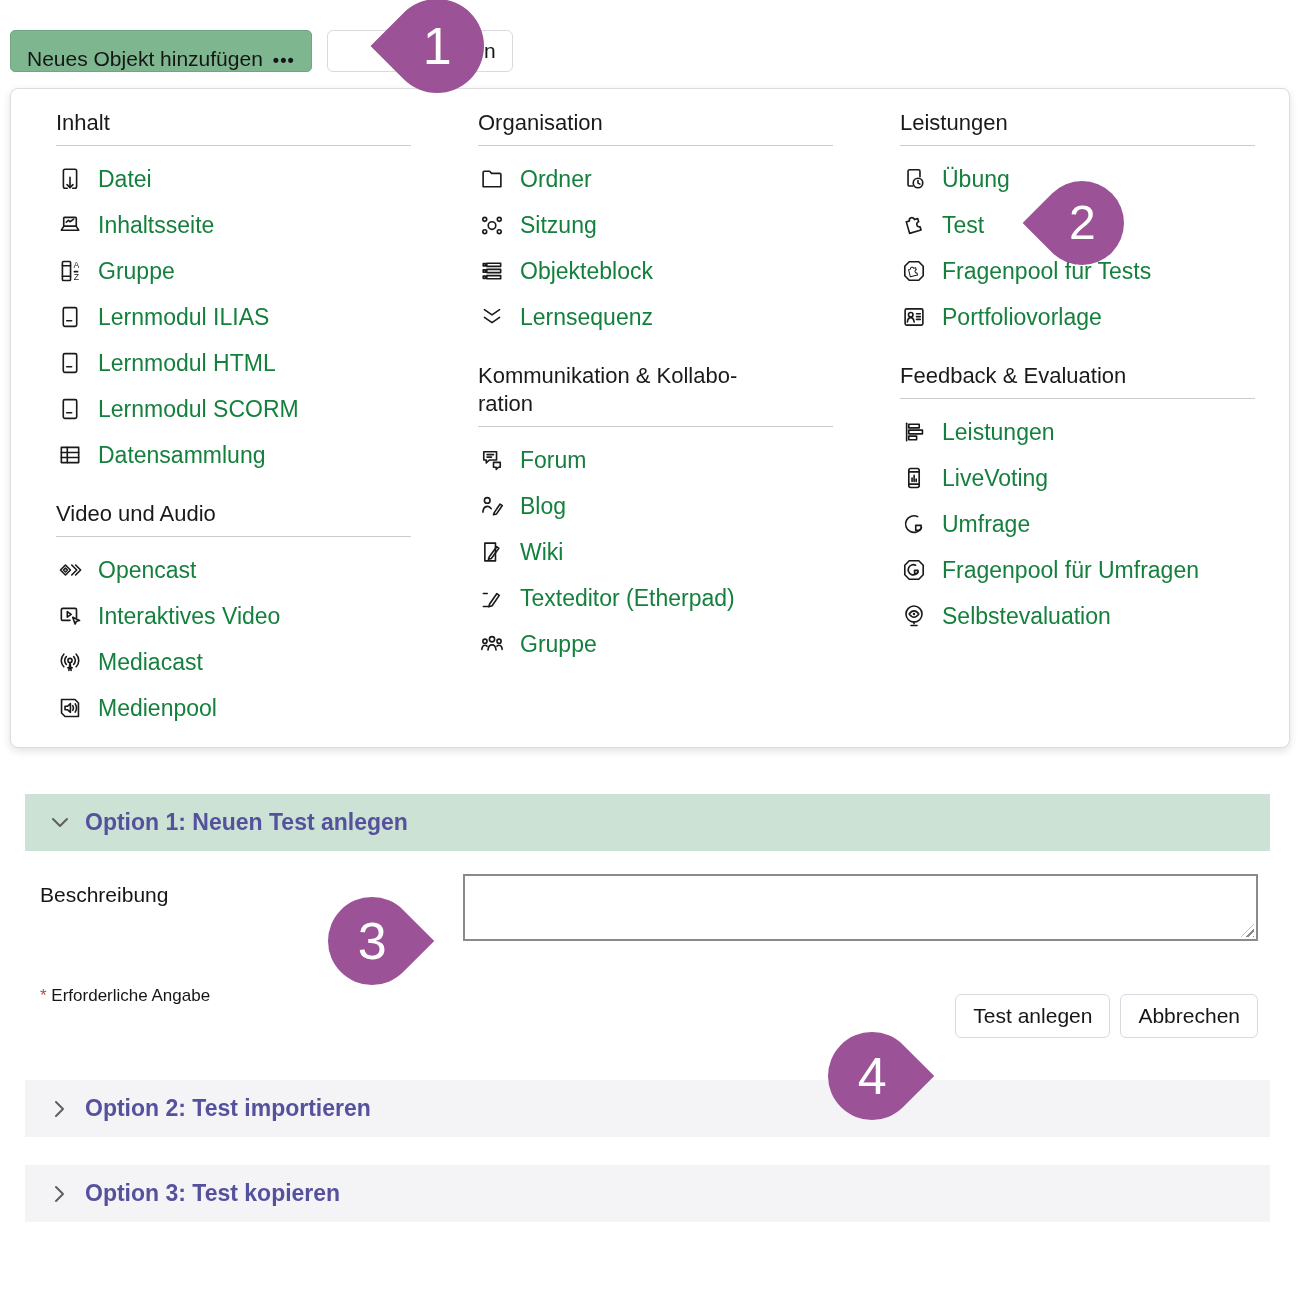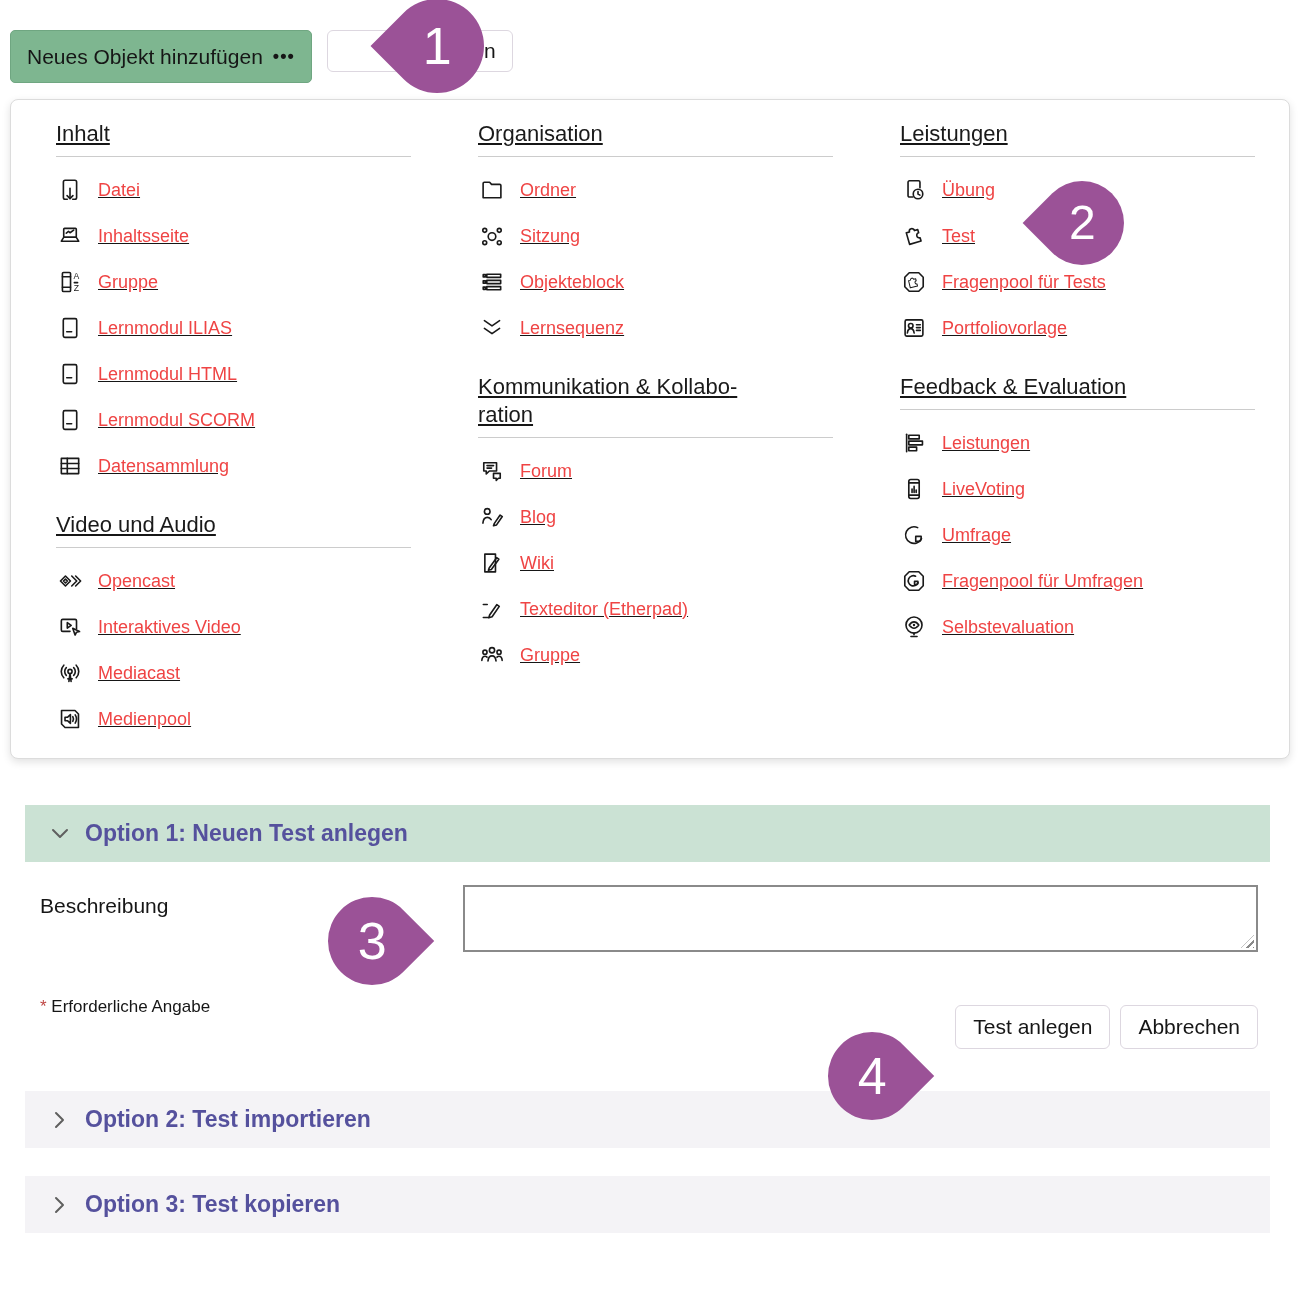--- a/index.html
+++ b/index.html
@@ -3,47 +3,47 @@
 <meta charset="utf-8">
 <style>
   * { margin:0; padding:0; box-sizing:border-box; }
   html,body { width:1300px; background:#ffffff; font-family:"Liberation Sans", sans-serif; color:#161616; }
   body { position:relative; height:1300px; overflow:hidden; }
 
   
   .toolbar { display:flex; gap:15px; margin:30px 0 0 10px; }
   .btn-green {
     background:#7eb690; border:1px solid #6fa681; border:1px solid #6fa681;
-    border-radius:5px; padding:0 16px; height:53px; font-size:21px; color:#161616;
-    display:flex; align-items:center; gap:10px; cursor:pointer;
+    border-radius:5px; padding:0 16px; height:42px; font-size:21px; color:#161616;
+    display:flex; align-items:flex-end; gap:10px; cursor:pointer;
     font-family:"Liberation Sans", sans-serif;
   }
   .btn-green .dots { font-weight:bold; letter-spacing:1px; font-size:18px; }
   .btn-plain {
     background:#fff; border:1px solid #ddd7e0; border-radius:6px; height:42px;
     width:186px; font-size:21px; color:#161616; cursor:pointer;
     display:flex; align-items:center; justify-content:flex-end; padding-right:16px;
     font-family:"Liberation Sans", sans-serif;
   }
 
   
   .panel {
     margin:16px 10px 0 10px; background:#fff; border:1px solid #dcdcdc; border-radius:8px;
     box-shadow:0 3px 8px rgba(0,0,0,0.12);
     padding:20px 0 16px 45px; display:flex;
   }
-  .menu-column { width:355px; margin-right:67px; flex:0 0 auto;text-decoration:underline; }
+  .menu-column { width:355px; margin-right:67px; flex:0 0 auto; }
   .section-title { font-size:22px; line-height:28px; color:#1a1a1a; max-width:300px; hyphens:manual; }
   .section-rule { border-bottom:1px solid #cccccc; margin-top:8px; }
   .section-items { margin-top:10px; }
   .section + .section { margin-top:22px; }
   .menu-item { display:flex; align-items:center; height:46px; cursor:pointer; }
   .item-icon { width:27px; height:27px; flex:0 0 27px; display:flex; align-items:center; justify-content:center; color:#1a1a1a; }
   .item-icon svg { width:26px; height:26px; }
-  .item-label { margin-left:15px; font-size:18px; color:#ef4444; white-space:nowrap; }
+  .item-label { margin-left:15px; font-size:23px; color:#15803d; white-space:nowrap; }
 
   
   .option-bar {
     margin:0 30px 0 25px; height:57px; display:flex; align-items:center;
     padding-left:24px; cursor:pointer;
   }
   .option-bar.green { background:#cbe2d4; margin-top:46px; }
   .option-bar.gray  { background:#f4f3f6; }
   .option-bar .chev { width:22px; height:22px; color:#5f5f5f; flex:0 0 22px; }
   .option-title { margin-left:14px; font-size:23px; font-weight:bold; color:#55519d; }

